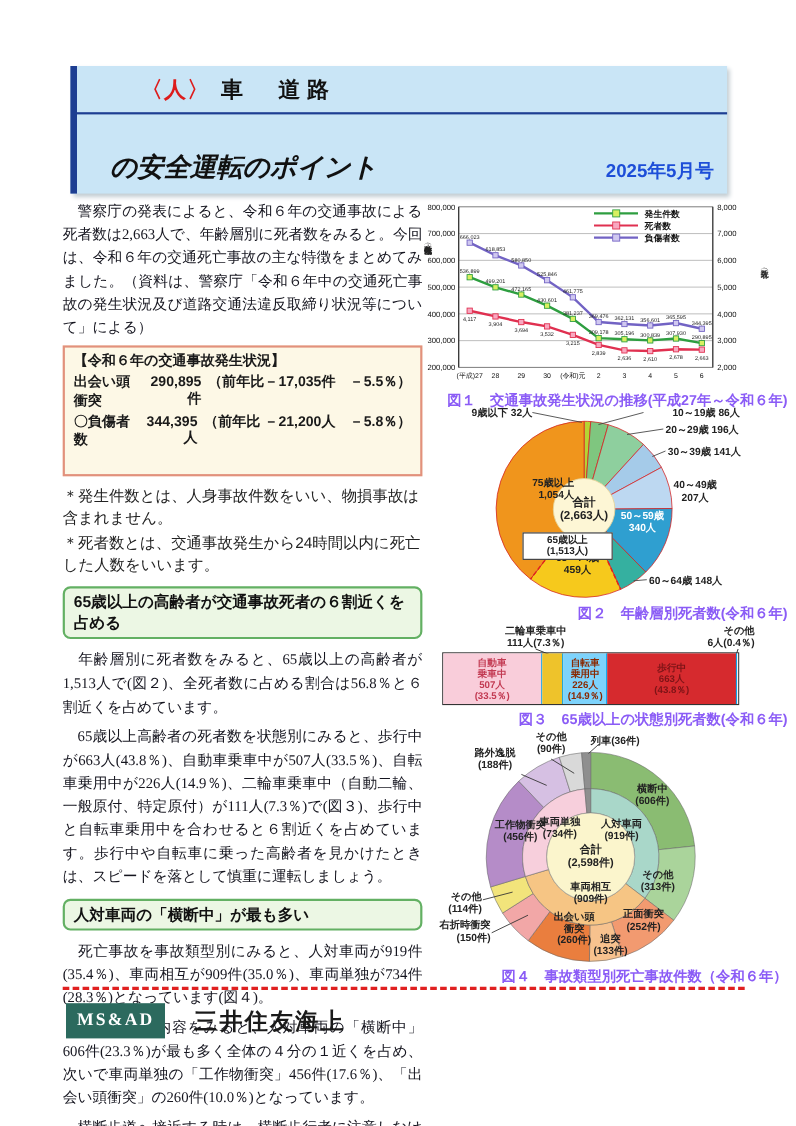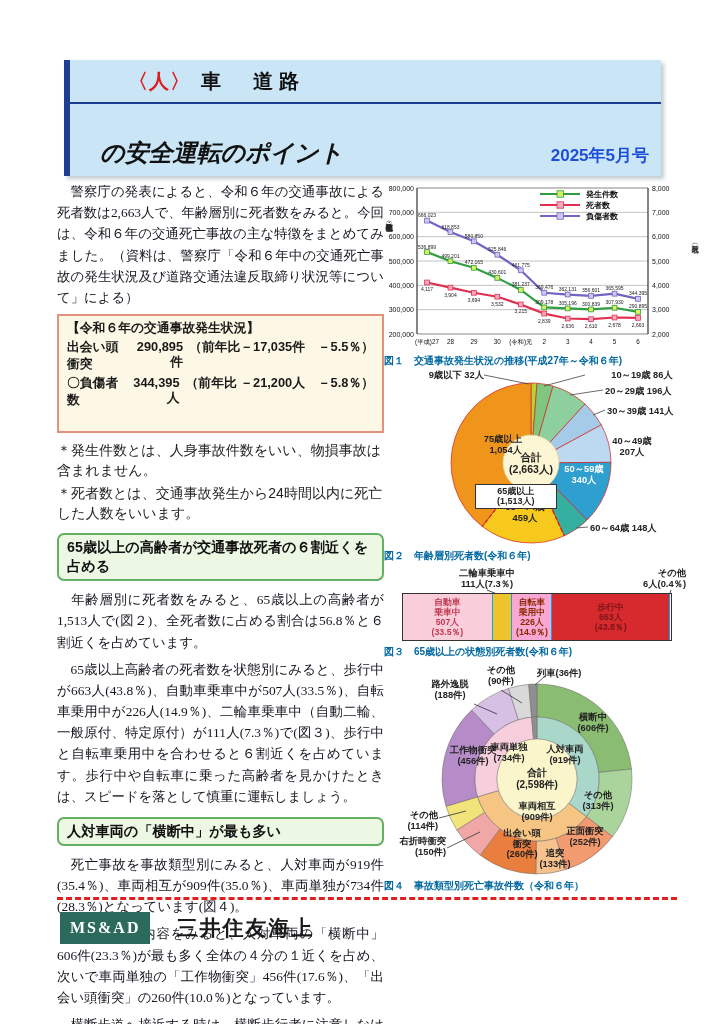--- a/index.html
+++ b/index.html
@@ -27,21 +27,21 @@
            font-size:12.8px;font-weight:bold;color:#1a1a1a;}
   .statbox .srow{display:flex;margin-top:2px;}
   .statbox .slabel{width:82px;}
   .statbox .svalue{width:72px;text-align:right;}
   .statbox .snote{margin-left:6px;white-space:pre;}
   .fnote{font-size:14px;line-height:1.45;color:#222;margin:0 0 2px 0;}
   .sechead{border:2px solid #63b063;background:#ecf7e4;border-radius:7px;padding:3px 8px;
            font-size:14.2px;font-weight:bold;margin:10px 0 8px 0;color:#111;}
   
   .fig{position:absolute;left:384px;width:332px;}
-  .figcap{text-align:left;font-weight:bold;font-size:10px;color:#0369a1;}
+  .figcap{text-align:right;font-weight:bold;font-size:13px;color:#8b5cf6;}
   .lbl{position:absolute;font-size:9.3px;font-weight:bold;line-height:1.15;color:#222;white-space:pre-line;}
   .ctr{font-size:10.5px;}
   .whitebox{background:#fff;border:1px solid #333;padding:1px 21px;}
   
   .bar3{position:absolute;left:18px;top:27px;width:268px;height:46px;display:flex;border:1px solid #333;box-sizing:content-box;}
   .bar3 .seg{display:flex;align-items:center;justify-content:center;text-align:center;
              font-size:8.8px;font-weight:bold;line-height:1.15;white-space:pre-line;border-right:1px solid #0ea5e9;box-sizing:border-box;}
   .bar3 .seg:last-child{border-right:none;}
   
   .redline{position:absolute;left:57px;top:897px;width:620px;border-top:3px dashed #e02020;}
@@ -259,21 +259,21 @@
     <div class="lbl" style="left:58px;top:2px;width:90px;text-align:center;">二輪車乗車中
 111人(7.3％)</div>
     <div class="lbl" style="left:232px;top:2px;width:70px;text-align:right;">その他
 6人(0.4％)</div>
     <div class="bar3" id="fig3-bar">
         <div class="seg" style="width: 33.5096%; background: rgb(249, 205, 218); color: rgb(194, 58, 82);">自動車
 乗車中
 507人
 (33.5％)</div>
         <div class="seg" style="width: 7.33642%; background: rgb(238, 195, 43);"></div>
-        <div class="seg" style="width: 14.9372%; background: #f9a8d4; color: rgb(138, 40, 0);">自転車
+        <div class="seg" style="width: 14.9372%; background: #7dd3fc; color: rgb(138, 40, 0);">自転車
 乗用中
 226人
 (14.9％)</div>
         <div class="seg" style="width: 43.8202%; background: rgb(214, 42, 46); color: rgb(125, 20, 23);">歩行中
 663人
 (43.8％)</div>
         <div class="seg" style="width: 0.396563%; background: rgb(242, 242, 242);"></div>
       </div>
     <div class="figcap" style="position:absolute;left:0;top:79px;width:100%;">図３　65歳以上の状態別死者数(令和６年)</div>
   </div>

